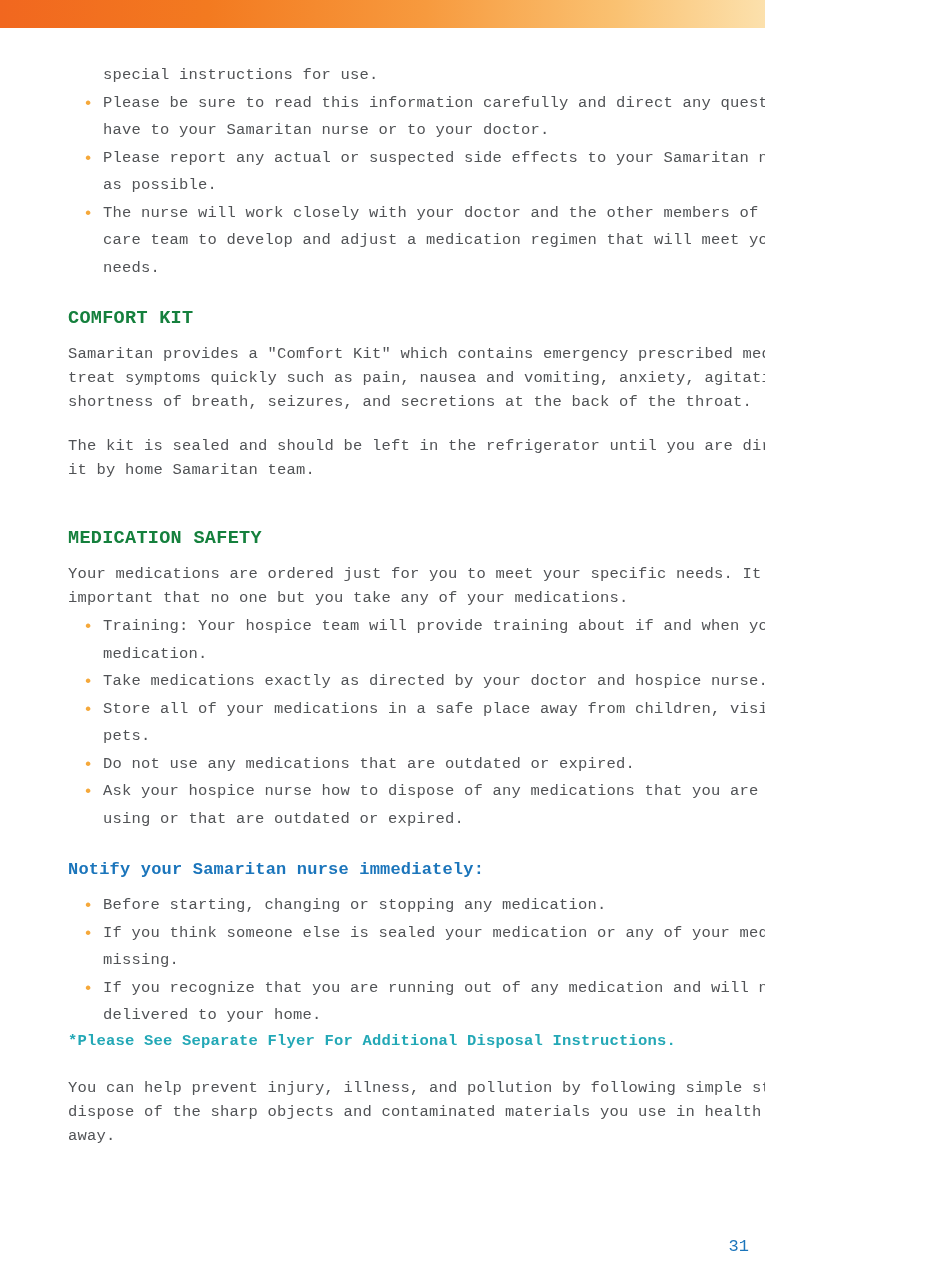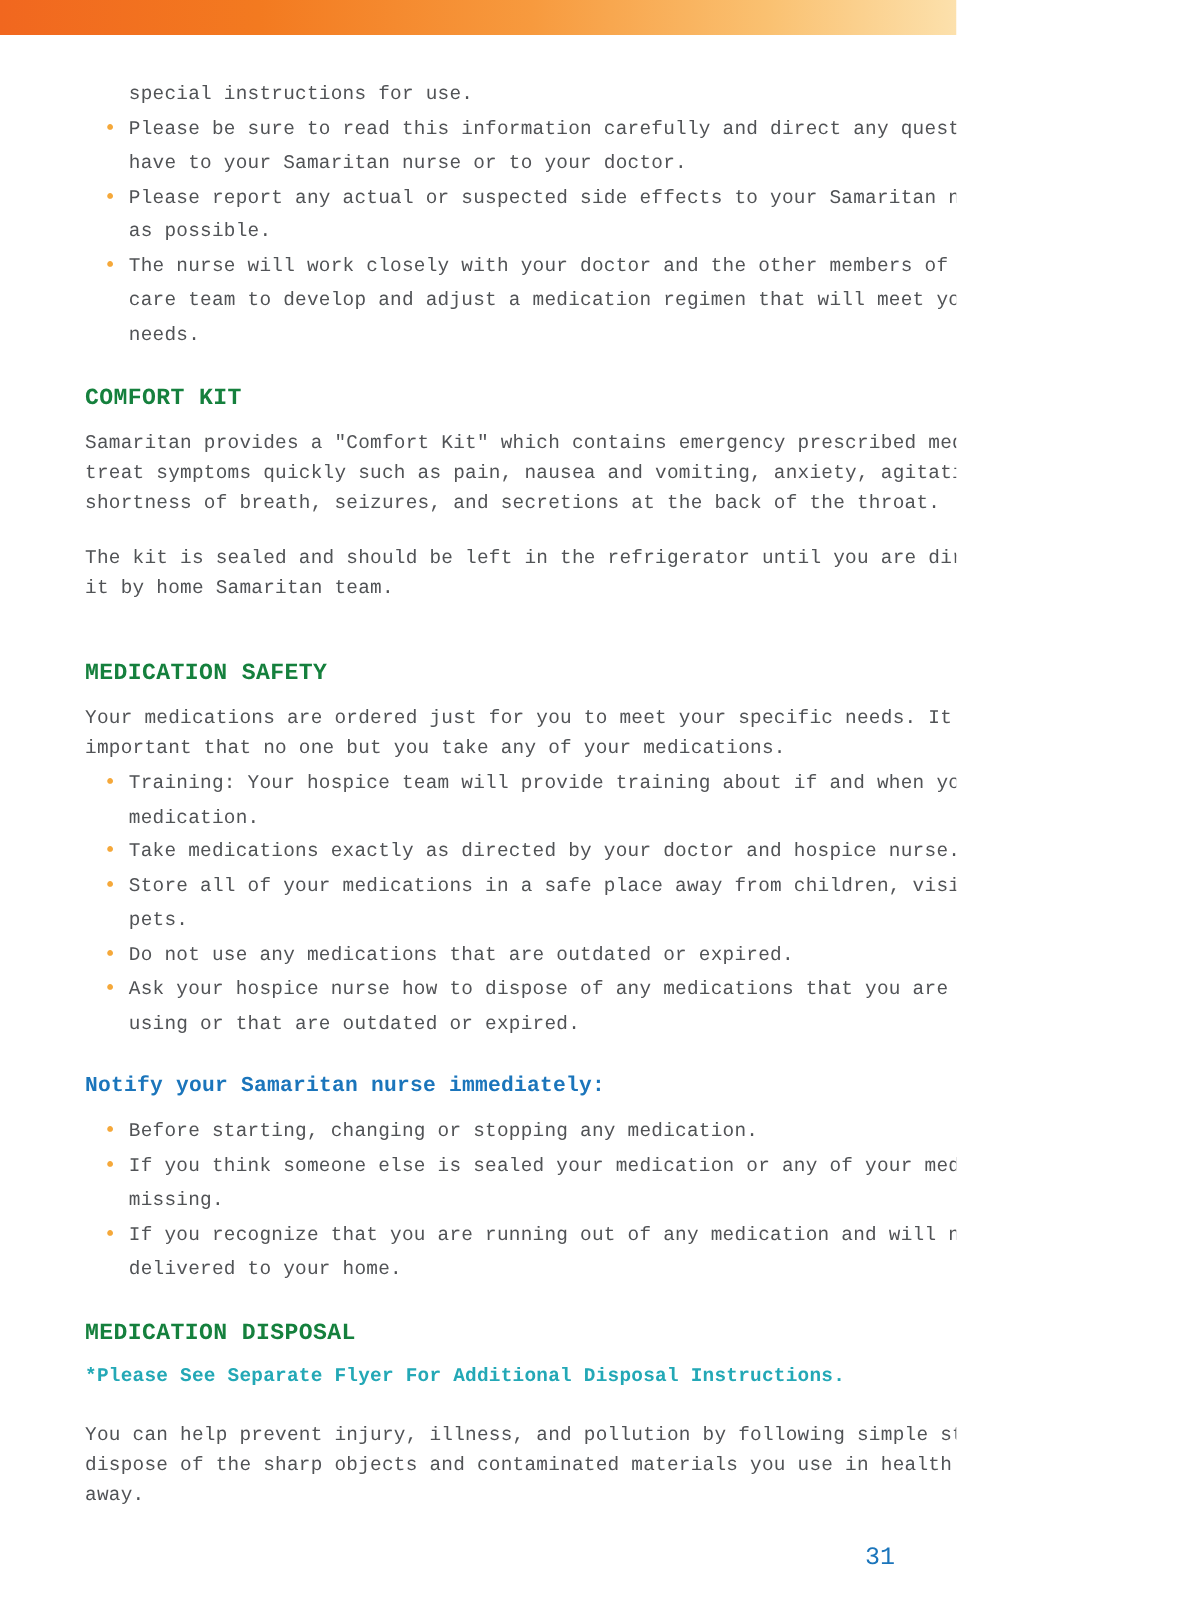--- a/index.html
+++ b/index.html
@@ -81,24 +81,24 @@
   p.note-line {
     margin: 0 0 24px 0;
     font-size: 15.5px;
     line-height: 22px;
     font-weight: bold;
     color: #23a8b6;
     letter-spacing: 0.2px;
   }
   .page-number {
     position: absolute;
-    right: 49px;
+    right: 16px;
     bottom: 26px;
     color: #1b75bb;
-    font-size: 20px;
+    font-size: 17px;
     line-height: 15px;
   }
 </style>
 </head>
 <body>
 
 <div class="page">
 
   <div class="top-bar"></div>
 
@@ -126,21 +126,20 @@
       <li>Ask your hospice nurse how to dispose of any medications that you are no longer using or that are outdated or expired.</li>
     </ul>
 
     <h3 class="sub-title">Notify your Samaritan nurse immediately:</h3>
     <ul class="bullets">
       <li>Before starting, changing or stopping any medication.</li>
       <li>If you think someone else is sealed your medication or any of your medications are missing.</li>
       <li>If you recognize that you are running out of any medication and will need a refill delivered to your home.</li>
     </ul>
 
-    <h2 class="section-title">MEDICATION DISPOSAL</h2>
     <p class="note-line">*Please See Separate Flyer For Additional Disposal Instructions.</p>
     <p class="body-para">You can help prevent injury, illness, and pollution by following simple steps when you dispose of the sharp objects and contaminated materials you use in health care at away.</p>
 
   </div>
 
   <div class="page-number">31</div>
 
 </div>
 
 </body></html>

